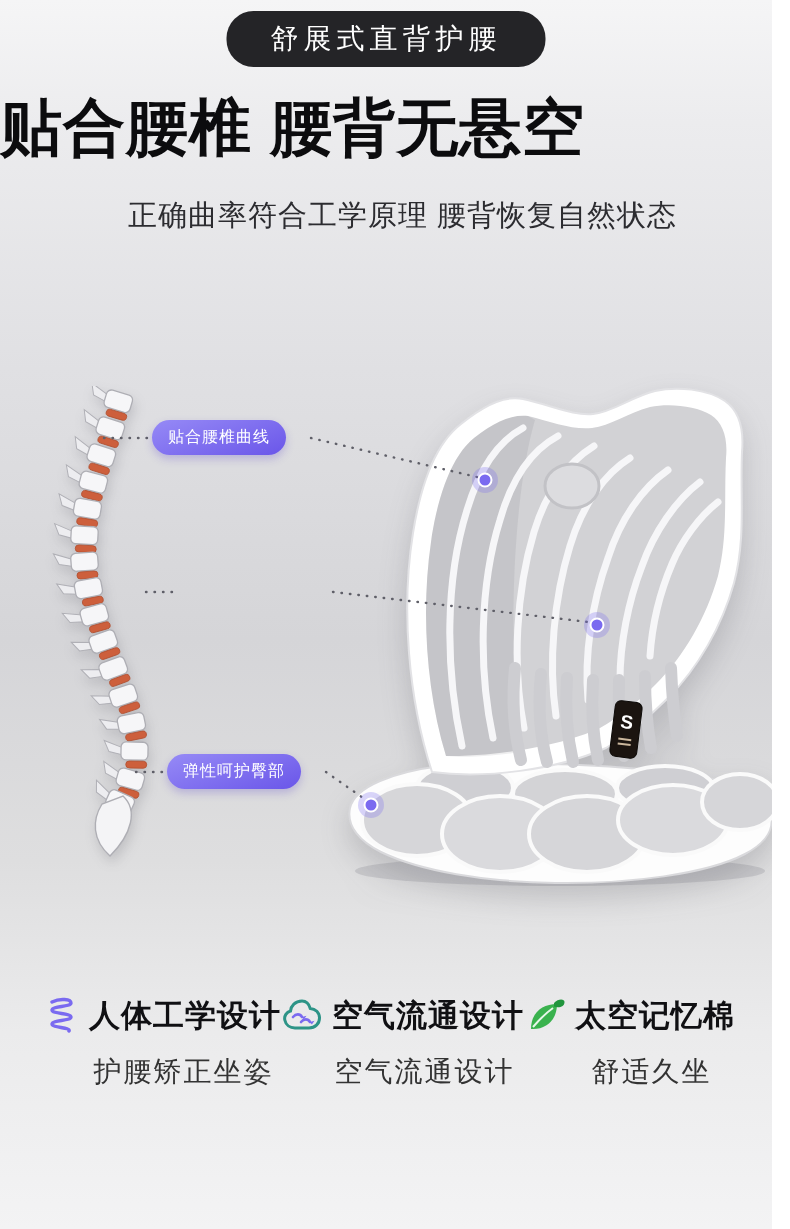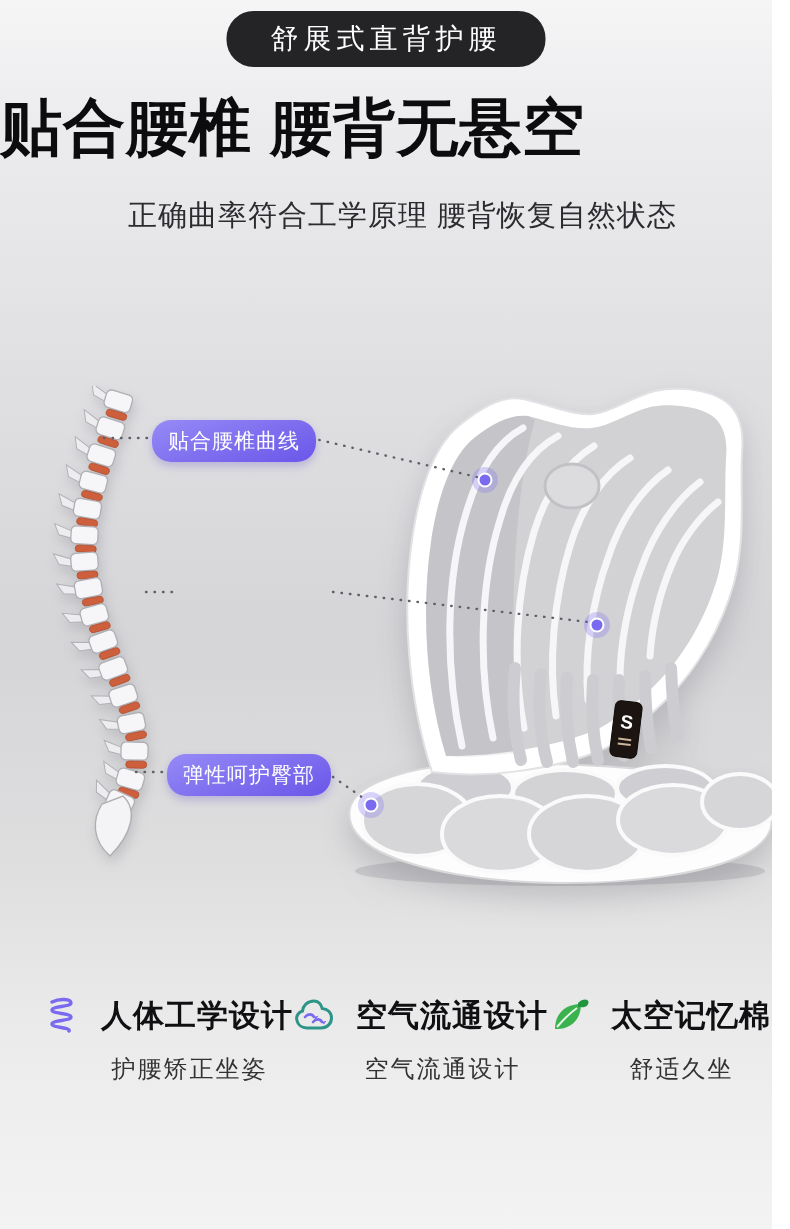--- a/index.html
+++ b/index.html
@@ -10,29 +10,29 @@
     background:var(--badge-bg,#242427);color:#fff;font-size:28px;letter-spacing:5px;
     padding:9px 44px;border-radius:27px;white-space:nowrap;}
   .title{position:absolute;top:86px;width:100%;text-align:left;
     font-size:62px;font-weight:700;color:#0c0c0e;letter-spacing:1px;white-space:nowrap;}
   .subtitle{position:absolute;top:196px;width:100%;text-align:center;
     font-size:29px;color:#2c2c30;font-weight:500;letter-spacing:1px;white-space:nowrap;padding-left:33px;}
   .spine{position:absolute;left:26px;top:386px;filter:drop-shadow(2px 6px 6px rgba(60,60,70,.18));}
   .product{position:absolute;left:325px;top:368px;filter:drop-shadow(0 14px 14px rgba(60,60,70,.20));}
   .overlay{position:absolute;left:0;top:0;pointer-events:none;}
   .pill{position:absolute;background:linear-gradient(160deg,#968af6,#6a56e9);
-    color:#fff;font-size:21px;padding:7px 16px;border-radius:19px;letter-spacing:1px;
+    color:#fff;font-size:16px;padding:7px 16px;border-radius:19px;letter-spacing:1px;
     box-shadow:0 4px 9px rgba(90,70,200,.28);white-space:nowrap;}
   .pill1{left:152px;top:420px;}
   .pill2{left:175px;top:574px;}
   .pill3{left:167px;top:754px;}
   .features{position:absolute;left:42px;right:42px;top:995px;display:flex;justify-content:space-between;}
-  .feat-head{display:flex;align-items:center;gap:21px;}
+  .feat-head{display:flex;align-items:center;gap:9px;}
   .feat-title{font-size:31px;font-weight:700;color:#101013;letter-spacing:1px;white-space:nowrap;}
-  .feat-sub{margin-top:16px;font-size:24px;color:#333;text-align:center;padding-left:44px;letter-spacing:2px;white-space:nowrap;}
+  .feat-sub{margin-top:16px;font-size:28px;color:#333;text-align:center;padding-left:44px;letter-spacing:2px;white-space:nowrap;}
   .accent-stroke{stroke:var(--accent-purple,#7a6af0);}
   .accent-fill{fill:var(--accent-purple,#7a6af0);}
 </style>
 </head>
 <body>
 
 <div class="page">
 
   <div class="badge">舒展式直背护腰</div>
 

